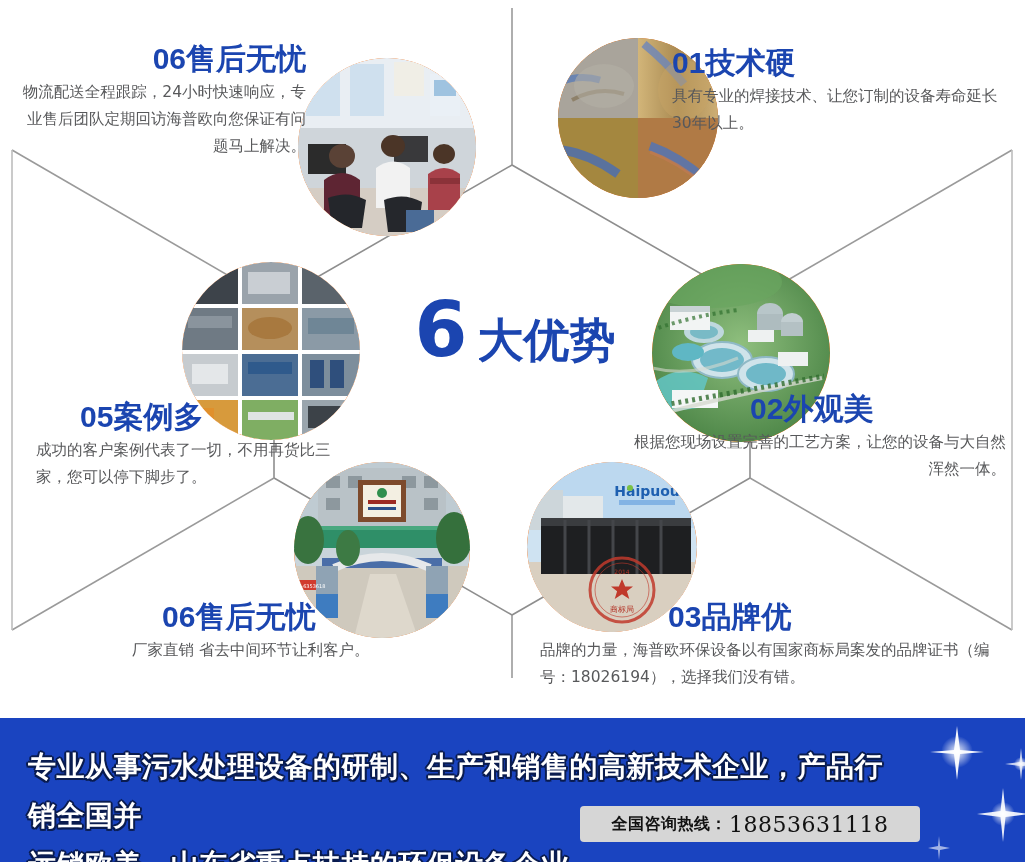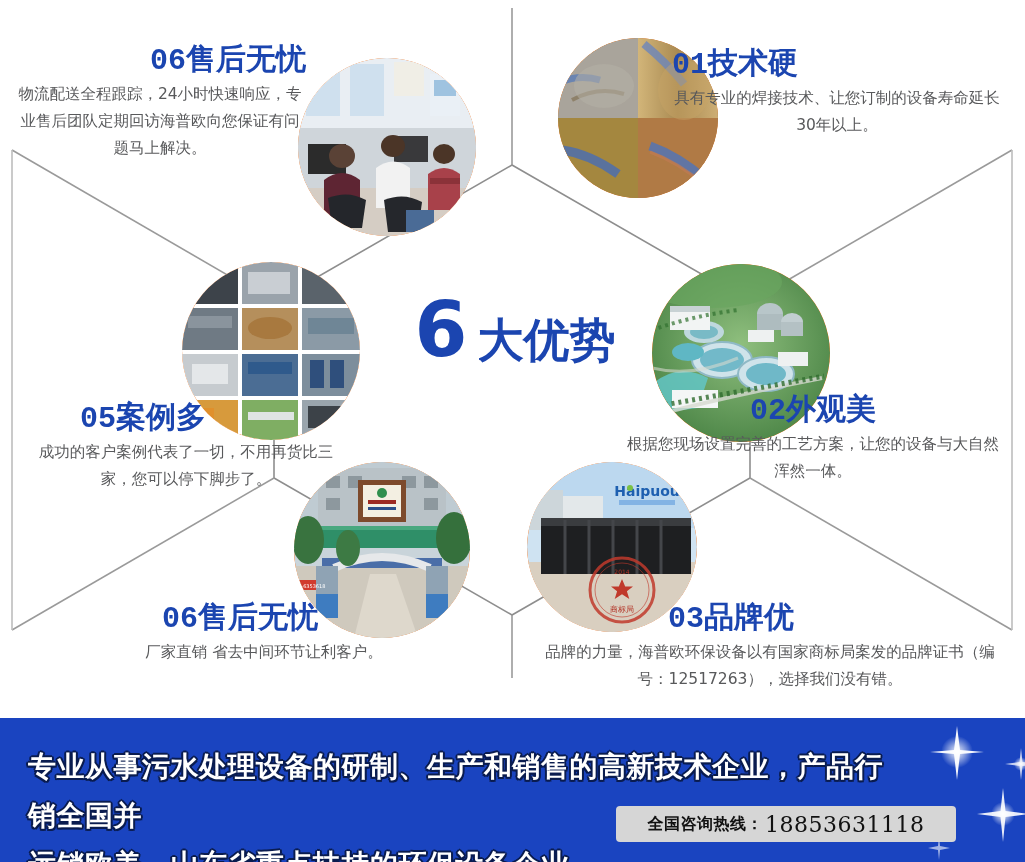--- a/index.html
+++ b/index.html
@@ -25,27 +25,26 @@
   
   .feat{position:absolute;}
   .feat .title{
     font-weight:bold;
     color:#1b45b0;
     font-size:30px;
     line-height:34px;
     letter-spacing:0px;
     white-space:nowrap;
   }
-  .feat .title .num{font-family:Liberation Mono, monospace;}
+  .feat .title .num{font-family:Liberation Sans, sans-serif;}
   .feat .desc{
     color:#58595b;
     font-size:15.5px;
     line-height:27px;
     margin-top:3px;
-    text-align:center;
   }
   .ta-right{text-align:right;}
   .ta-left{text-align:left;}
 
   
   #center{
     position:absolute;left:390px;top:292px;width:250px;height:90px;
     display:flex;align-items:baseline;justify-content:center;
     color:#1b45b0;white-space:nowrap;
   }
@@ -62,21 +61,21 @@
     position:absolute;left:28px;top:24px;width:880px;
     font-size:28px;line-height:49px;font-weight:bold;color:#ffffff;
     -webkit-text-stroke:0px;
     text-shadow:
       2px 0 0 #0a1c4f, -2px 0 0 #0a1c4f, 0 2px 0 #0a1c4f, 0 -2px 0 #0a1c4f,
       1.5px 1.5px 0 #0a1c4f, -1.5px 1.5px 0 #0a1c4f, 1.5px -1.5px 0 #0a1c4f, -1.5px -1.5px 0 #0a1c4f;
     letter-spacing:0.5px;
   }
   #banner .btext .l2{display:block;}
   #hotline{
-    position:absolute;left:616px;top:806px;width:340px;height:36px;
+    position:absolute;left:580px;top:806px;width:340px;height:36px;
     background:#d6d6d6;border-radius:4px;
     display:flex;align-items:center;justify-content:center;
     color:#111;font-size:19px;letter-spacing:0.5px;
     font-family:"DejaVu Serif","Liberation Serif",serif;
   }
   #hotline .ht-label{font-family:"DejaVu Sans","Liberation Sans",sans-serif;font-size:16px;font-weight:bold;}
   #hotline .ht-num{font-family:"DejaVu Serif","Liberation Serif",serif;font-size:22px;margin-left:2px;}
 </style>
 </head>
 <body>
@@ -278,21 +277,21 @@
           <text x="0" y="22" font-size="8" fill="#b33225" text-anchor="middle" font-family="'DejaVu Sans',sans-serif">商标局</text>
         </g>
       </g>
     </svg>
   </div>
 
   <div class="feat ta-left" style="left:540px;top:600px;width:460px;">
     <div class="title" style="padding-left:128px;">
       <span class="num">03</span><span>品牌优</span>
     </div>
-    <div class="desc">品牌的力量，海普欧环保设备以有国家商标局案发的品牌证书（编号：12517263），选择我们没有错。</div>
+    <div class="desc">品牌的力量，海普欧环保设备以有国家商标局案发的品牌证书（编号：18026194），选择我们没有错。</div>
   </div>
 
   <div class="photo" style="left:294px;top:462px;width:176px;height:176px;">
     <svg class="ph-svg" viewBox="0 0 176 176" preserveAspectRatio="none">
       <defs>
           <clipPath id="c5">
             <circle cx="88" cy="88" r="88"></circle>
           </clipPath>
         </defs>
       <g clip-path="url(#c5)">

